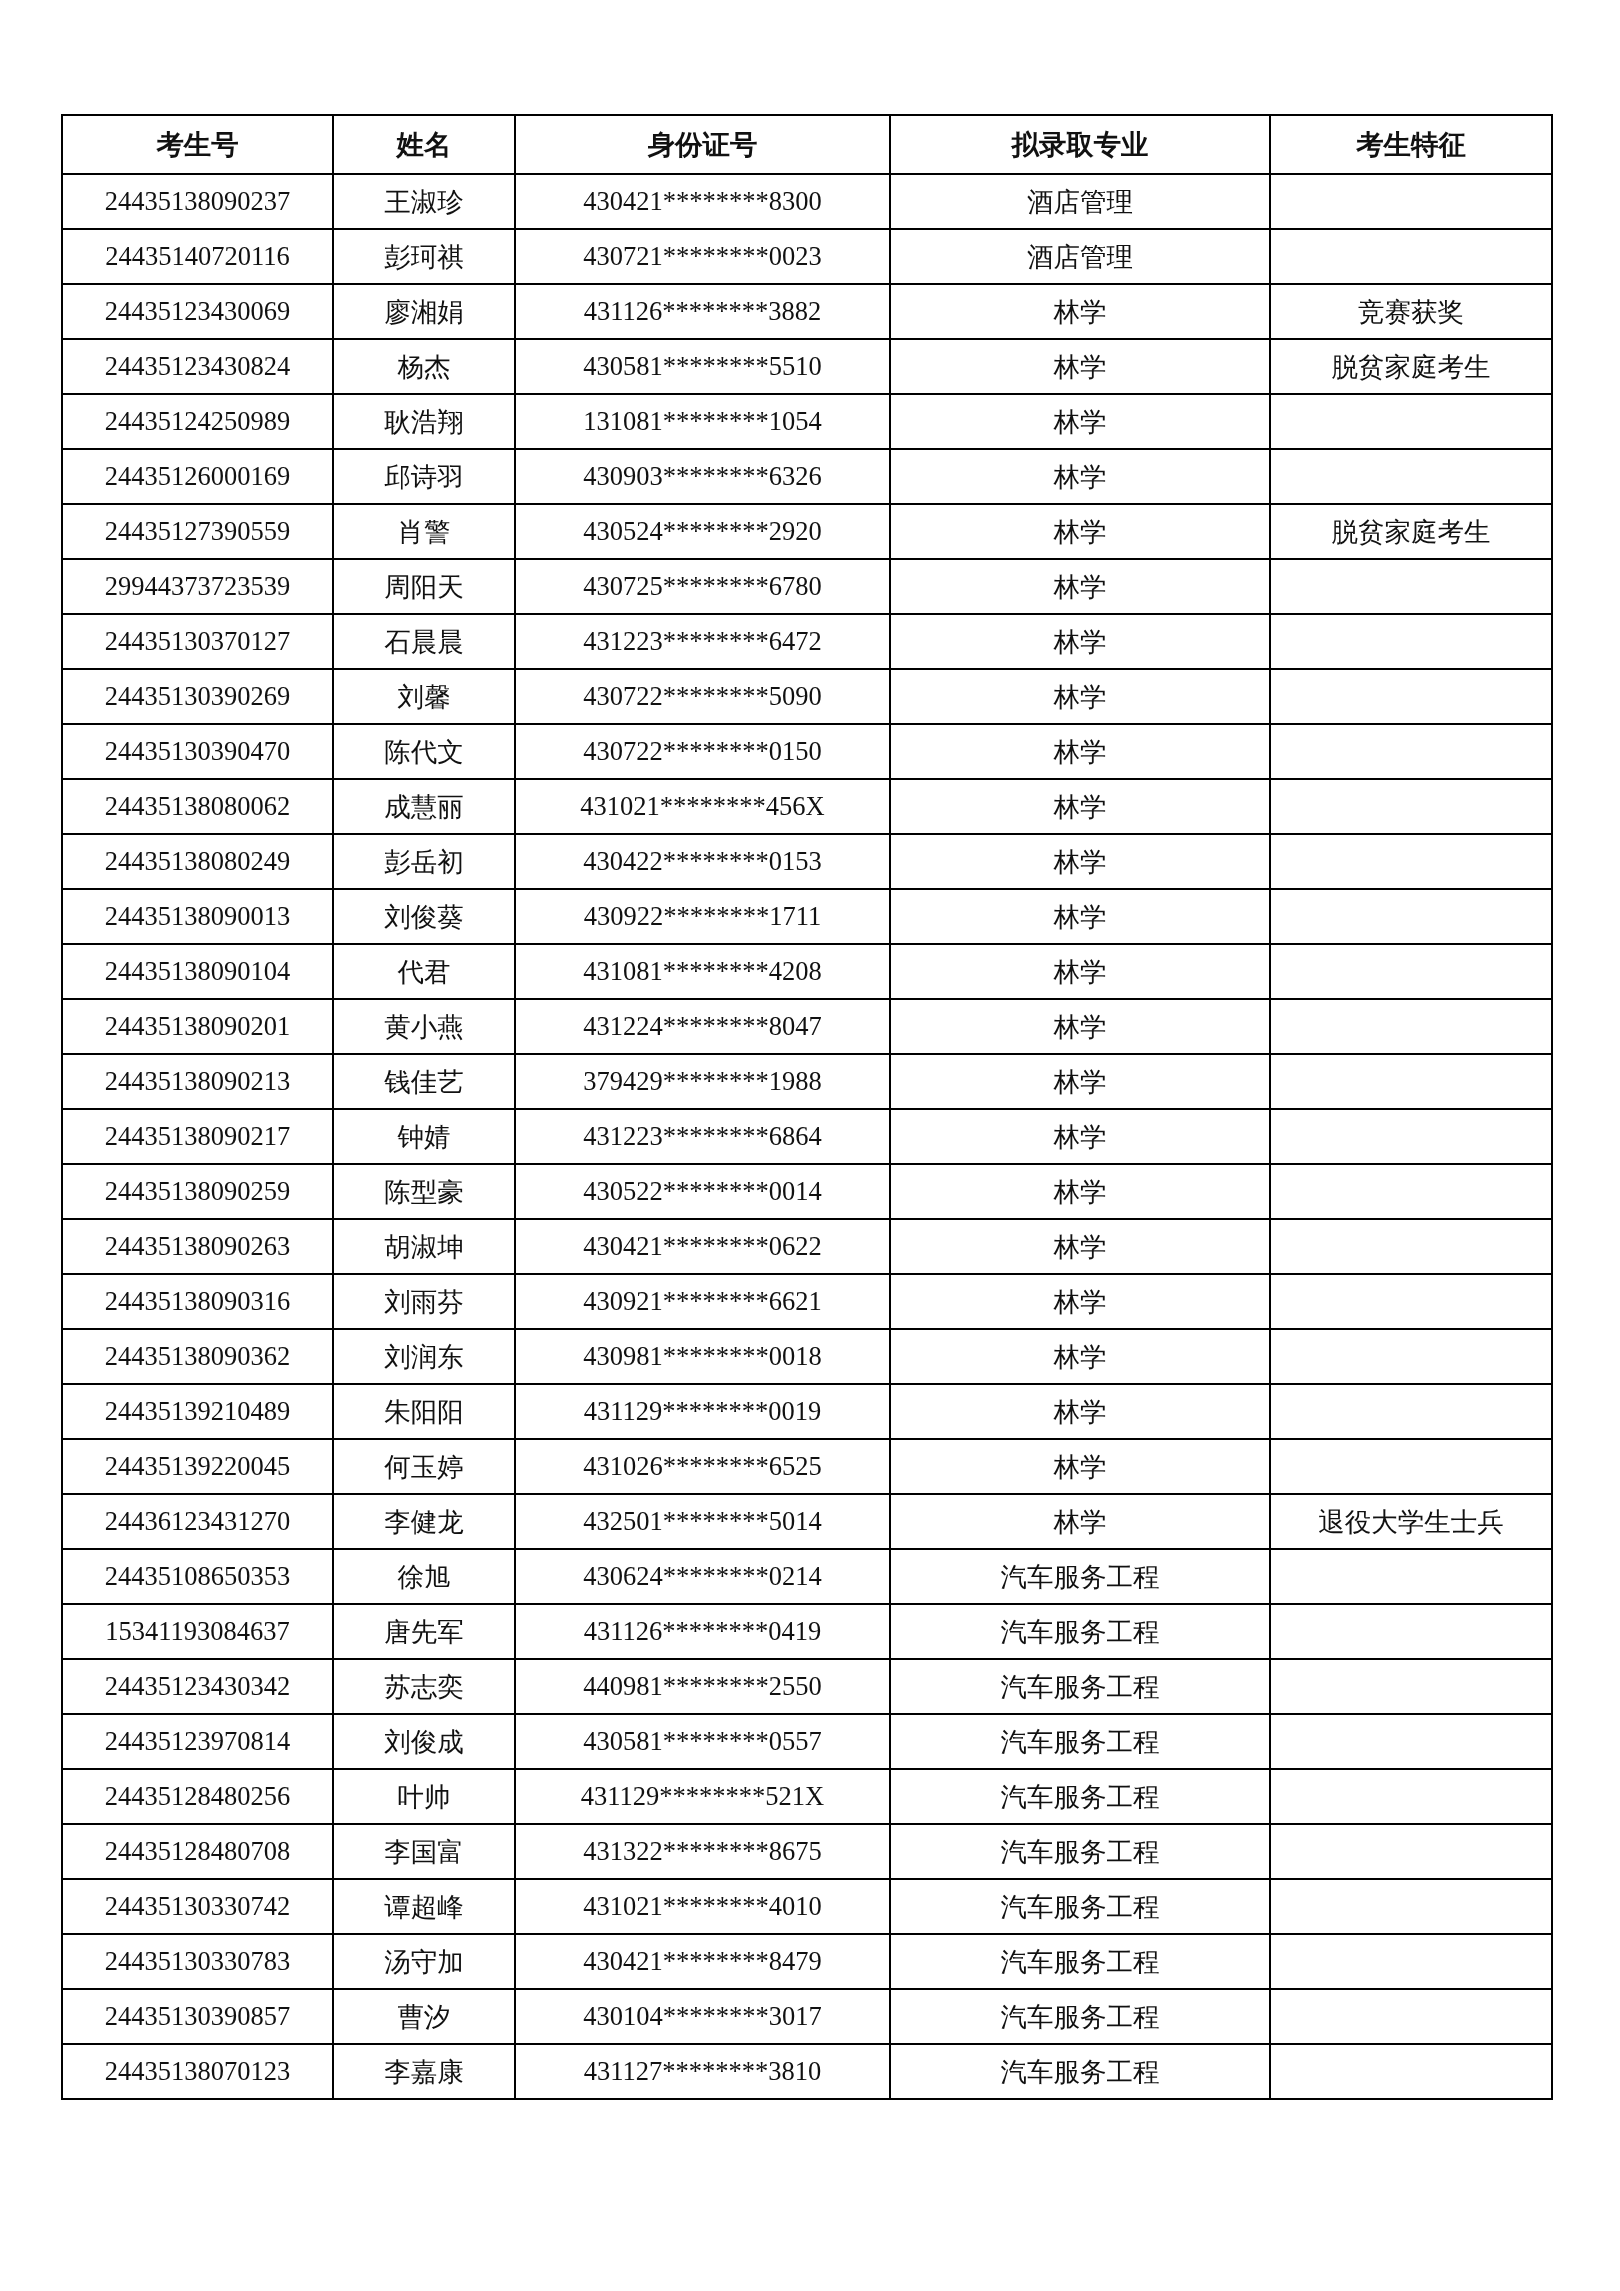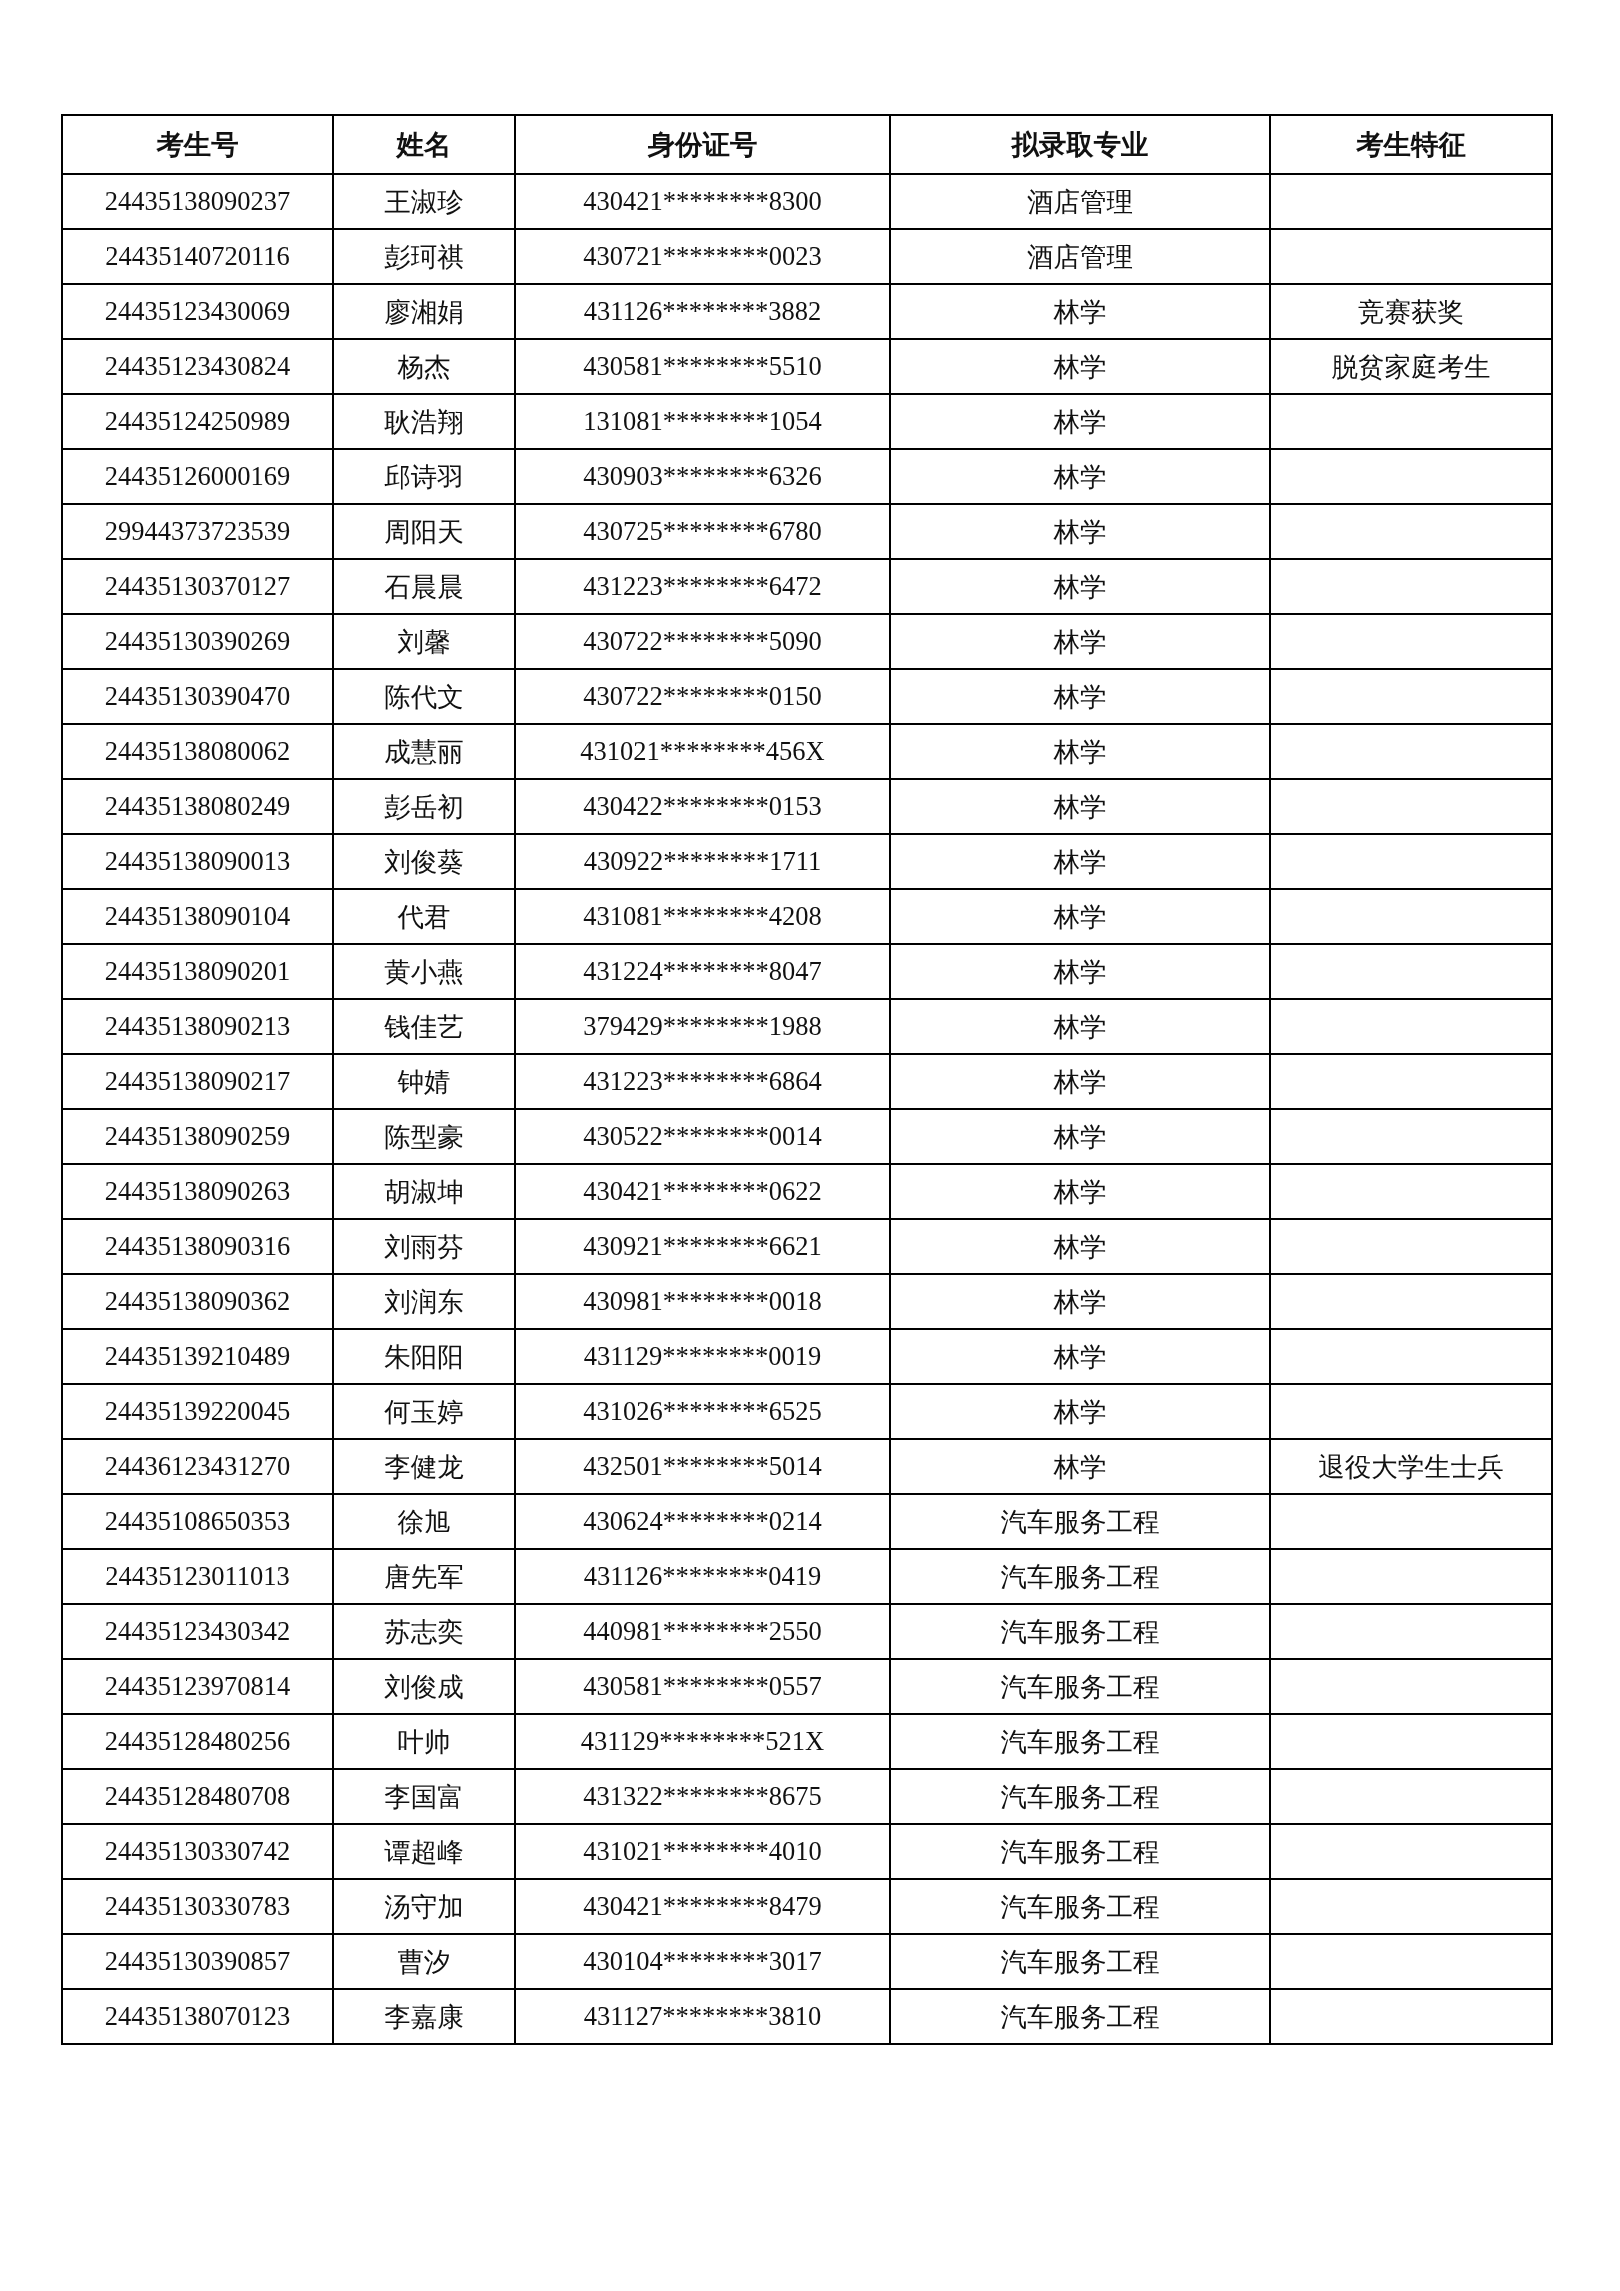--- a/index.html
+++ b/index.html
@@ -111,20 +111,27 @@
           <td></td>
         </tr>
         <tr>
           <td>24435126000169</td>
           <td>邱诗羽</td>
           <td>430903********6326</td>
           <td>林学</td>
           <td></td>
         </tr>
         <tr>
+          <td>24435127390559</td>
+          <td>肖警</td>
+          <td>430524********2920</td>
+          <td>林学</td>
+          <td>脱贫家庭考生</td>
+        </tr>
+        <tr>
           <td>29944373723539</td>
           <td>周阳天</td>
           <td>430725********6780</td>
           <td>林学</td>
           <td></td>
         </tr>
         <tr>
           <td>24435130370127</td>
           <td>石晨晨</td>
           <td>431223********6472</td>
@@ -244,21 +251,21 @@
           <td>退役大学生士兵</td>
         </tr>
         <tr>
           <td>24435108650353</td>
           <td>徐旭</td>
           <td>430624********0214</td>
           <td>汽车服务工程</td>
           <td></td>
         </tr>
         <tr>
-          <td>24435123011013</td>
+          <td>15341193084637</td>
           <td>唐先军</td>
           <td>431126********0419</td>
           <td>汽车服务工程</td>
           <td></td>
         </tr>
         <tr>
           <td>24435123430342</td>
           <td>苏志奕</td>
           <td>440981********2550</td>
           <td>汽车服务工程</td>

